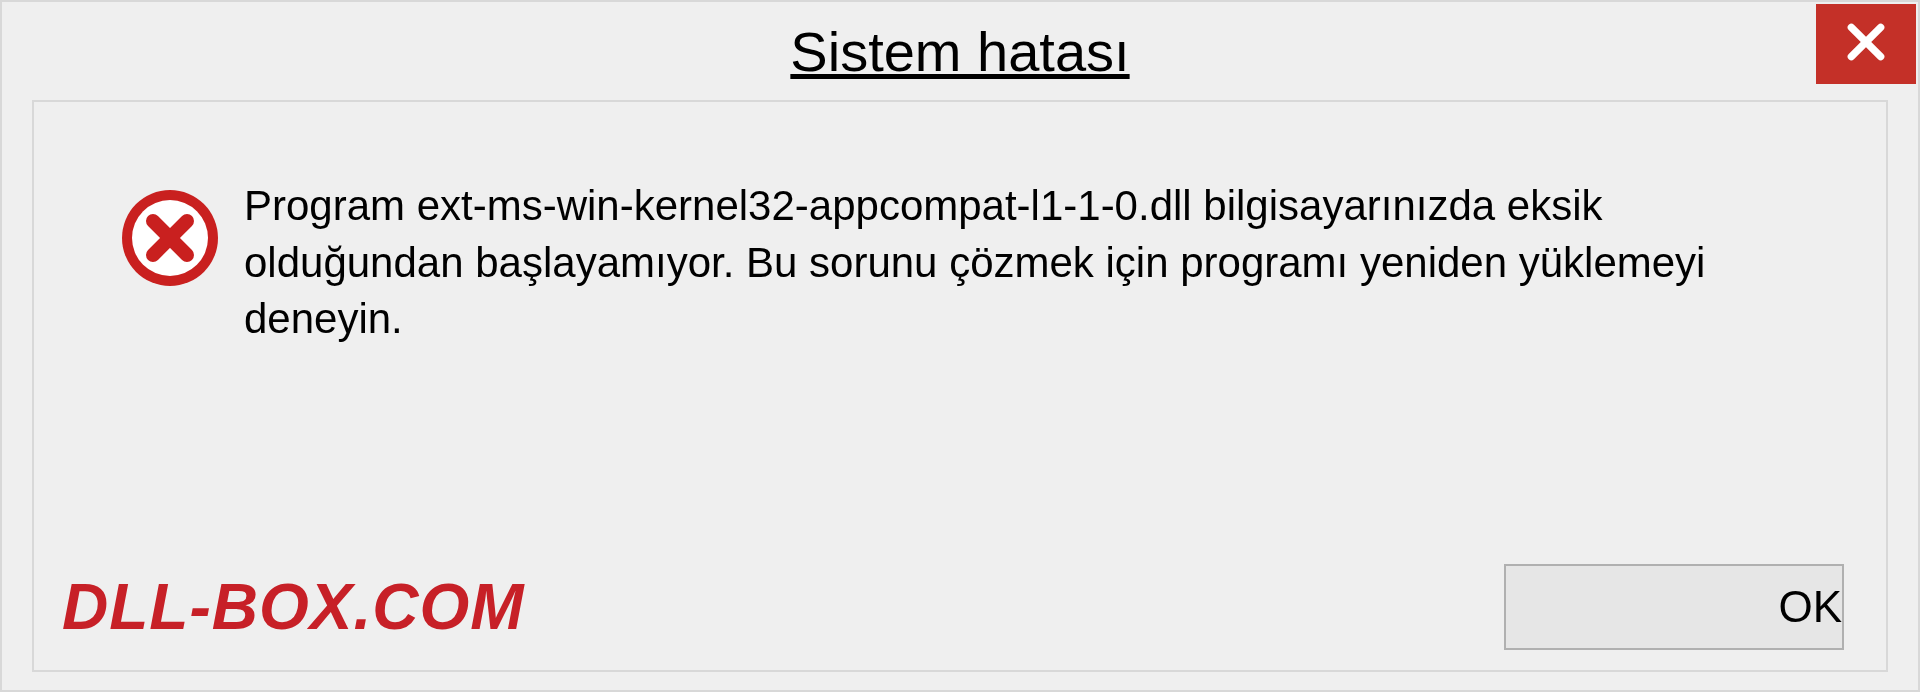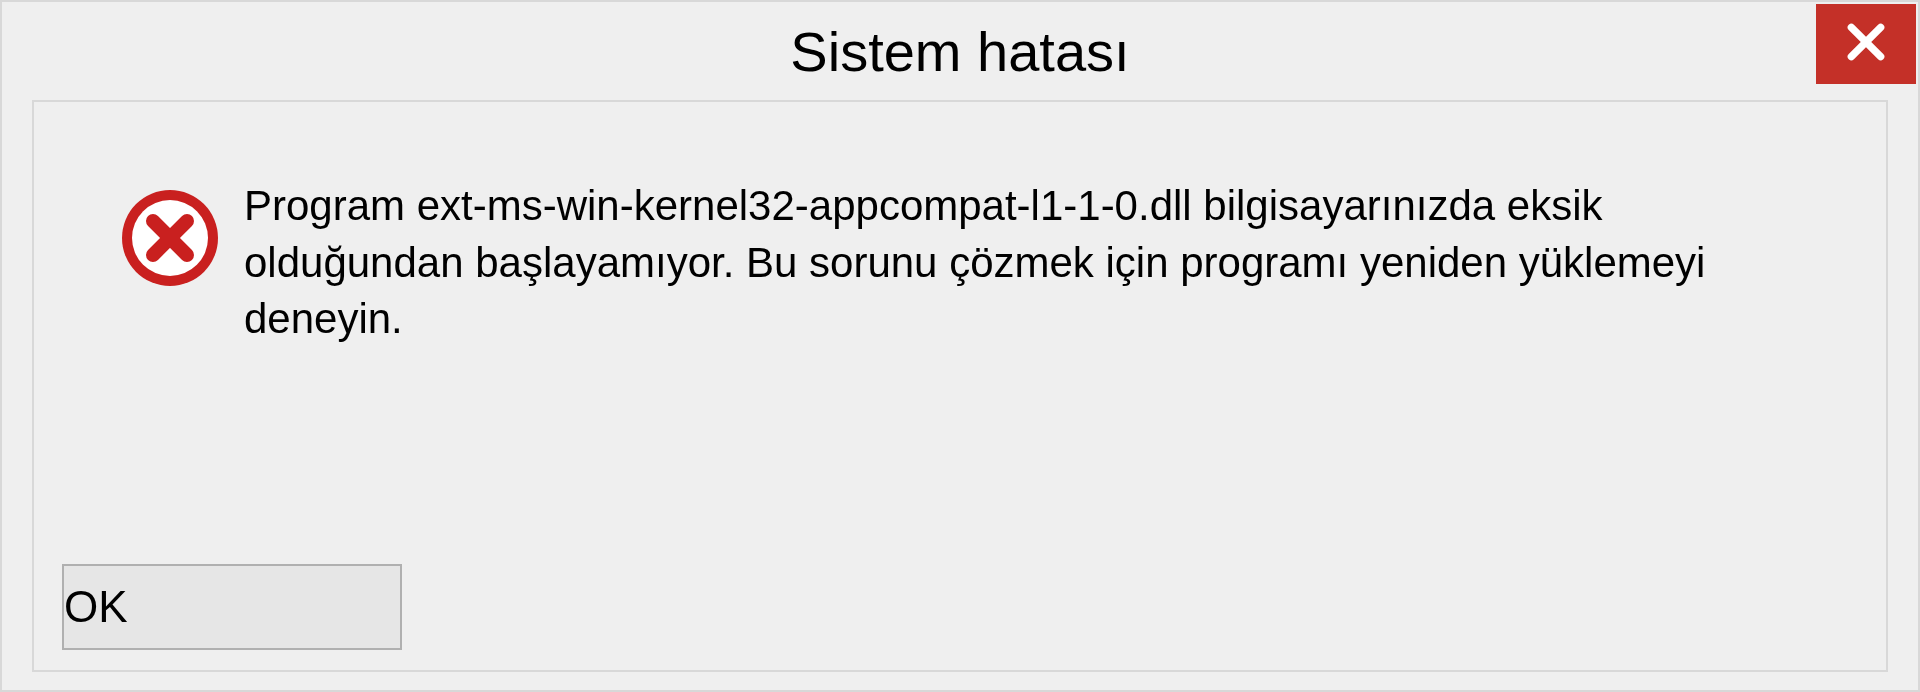--- a/index.html
+++ b/index.html
@@ -22,20 +22,21 @@
       position: relative;
       display: flex;
       flex-direction: column;
     }
     .titlebar {
       height: 98px;
       display: flex;
       align-items: center;
       justify-content: center;
       position: relative;
+      text-decoration: underline;
     }
     .title-text {
       font-size: 56px;
       font-weight: 400;
       color: #000000;
     }
     .close-button {
       position: absolute;
       right: 2px;
       top: 2px;
@@ -103,21 +104,21 @@
     }
     .ok-button {
       width: 340px;
       height: 86px;
       background: #e6e6e6;
       border: 2px solid #b0b0b0;
       font-size: 44px;
       color: #000000;
       display: flex;
       align-items: center;
-      justify-content: flex-start;
+      justify-content: flex-end;
       cursor: pointer;
     }
   </style>
 </head>
 <body>
 
 <div class="dialog">
 
   <div class="titlebar">
     <div class="title-text">Sistem hatası</div>
@@ -137,20 +138,21 @@
         <svg viewBox="0 0 100 100">
           <circle cx="50" cy="50" r="48" fill="#c9201f"></circle>
           <circle cx="50" cy="50" r="38" fill="#ffffff"></circle>
           <path d="M33 33 L67 67 M67 33 L33 67" stroke="#c9201f" stroke-width="14" stroke-linecap="round" fill="none"></path>
         </svg>
       </div>
       <div class="message-text">Program ext-ms-win-kernel32-appcompat-l1-1-0.dll bilgisayarınızda eksik olduğundan başlayamıyor. Bu sorunu çözmek için programı yeniden yüklemeyi deneyin.</div>
     </div>
 
     <div class="footer-row">
+      <div class="watermark">DLL-BOX.COM</div>
       <div class="ok-button">
         <span>OK</span>
       </div>
     </div>
 
   </div>
 
 </div>
 
 </body></html>

